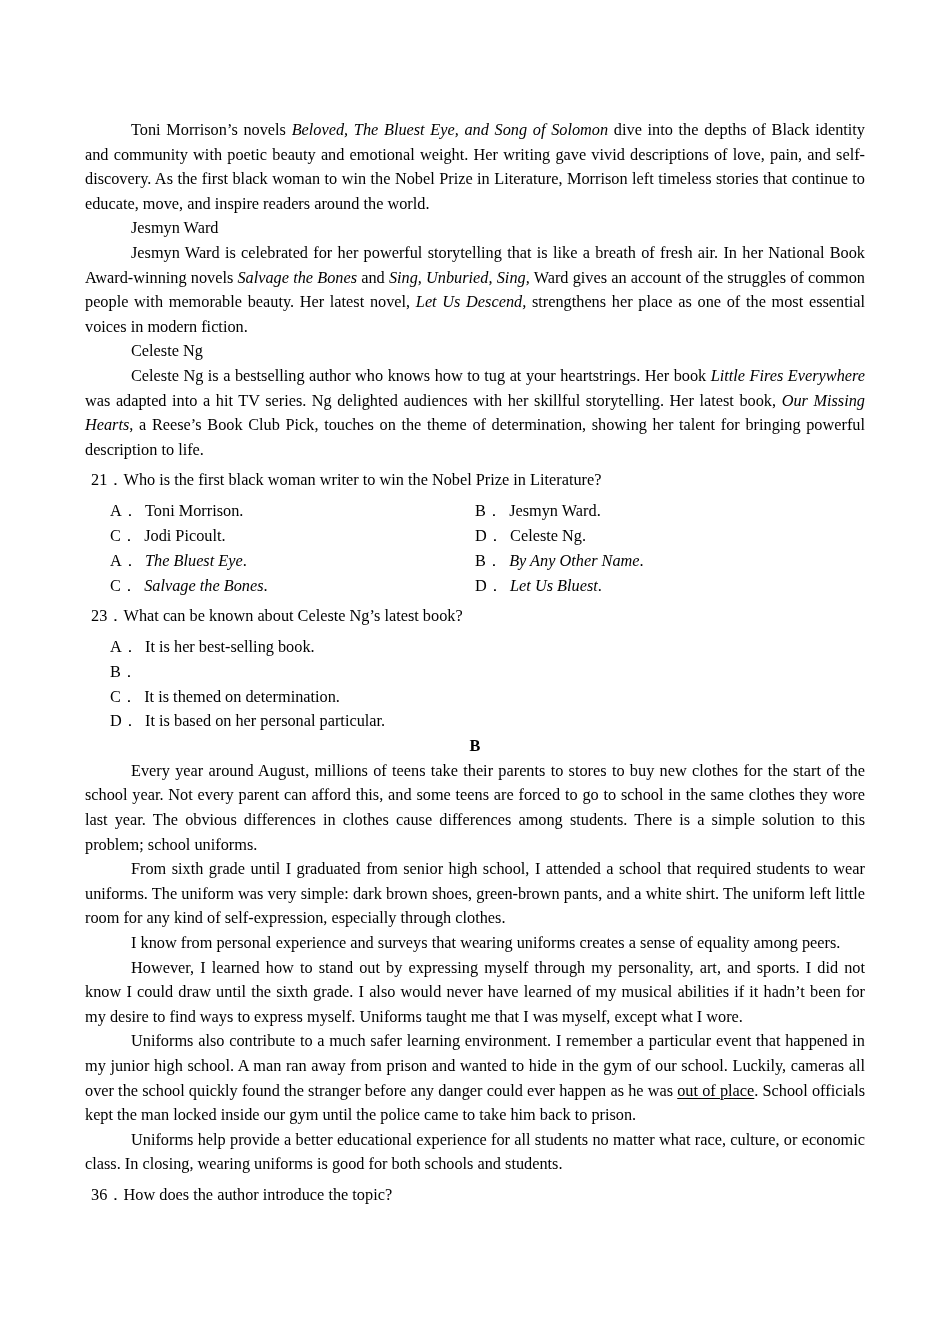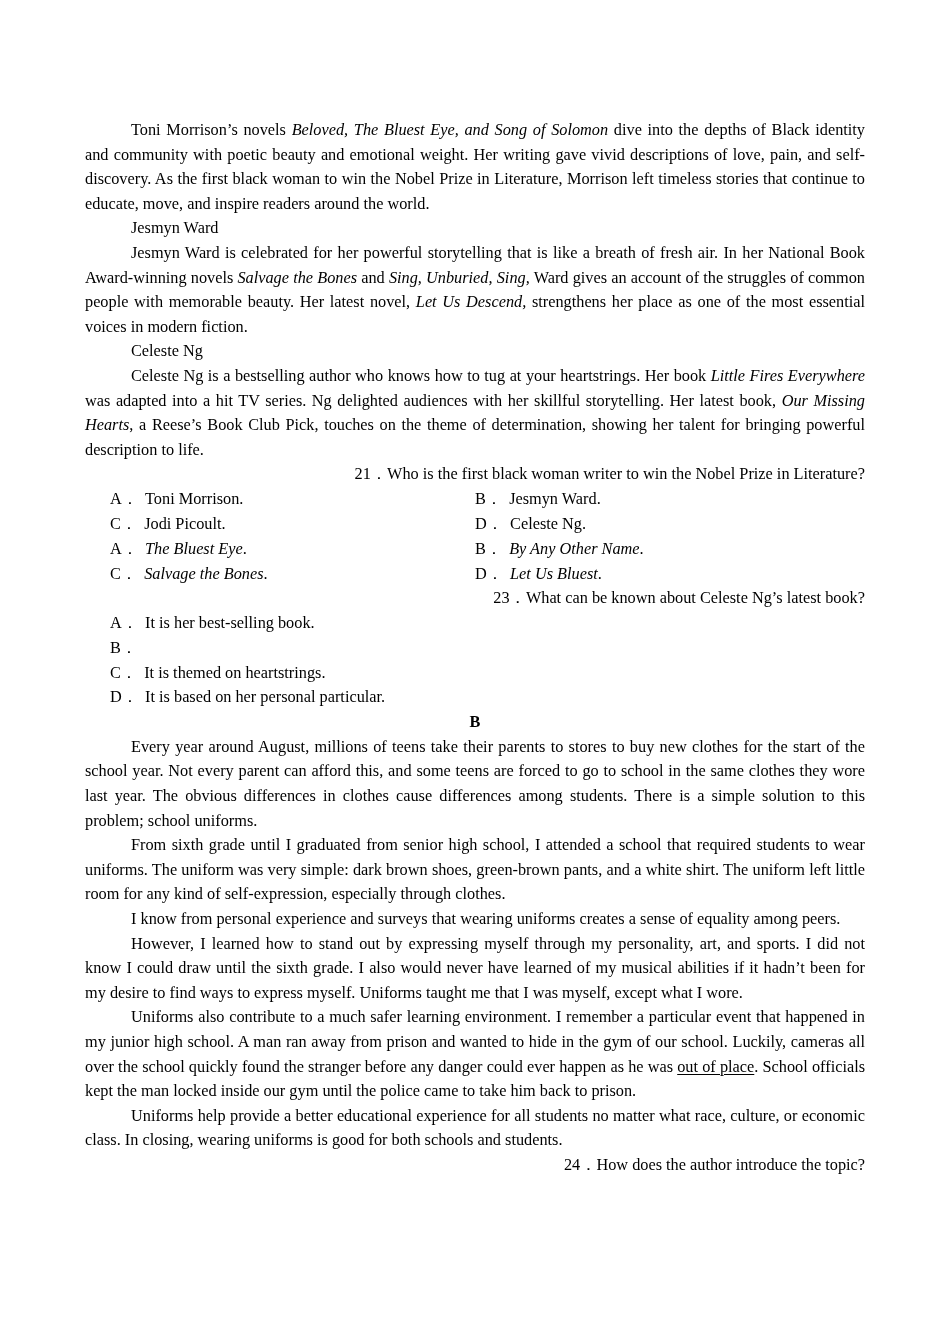--- a/index.html
+++ b/index.html
@@ -47,24 +47,24 @@
   
   h2.section-letter {
     margin: 0;
     font-size: 16.3px;
     line-height: 24.6px;
     font-weight: bold;
     text-align: center;
   }
   
   .question {
-    margin: 0;
+    margin: 6px;
     font-size: 16.3px;
     line-height: 24.8px;
-    text-align: right;
+    text-align: left;
     white-space: nowrap;
   }
   .q-num {
     display: inline-block;
   }
   .q-text {
     display: inline;
   }
   
   .options {
@@ -182,38 +182,38 @@
         </div>
       </div>
       <div class="opt-row">
         <div class="opt full">
           <span class="opt-letter">B．</span>
         </div>
       </div>
       <div class="opt-row">
         <div class="opt full">
           <span class="opt-letter">C．</span>
-            <span class="opt-text">It is themed on heartstrings.</span>
+            <span class="opt-text">It is themed on determination.</span>
         </div>
       </div>
       <div class="opt-row">
         <div class="opt full">
           <span class="opt-letter">D．</span>
             <span class="opt-text">It is based on her personal particular.</span>
         </div>
       </div>
     </div>
 
     <h2 class="section-letter">B</h2>
 
     <p class="body-para"><span>Every year around August, millions of teens take their parents to stores to buy new clothes for the start of the school year. Not every parent can afford this, and some teens are forced to go to school in the same clothes they wore last year. The obvious differences in clothes cause differences among students. There is a simple solution to this problem; school uniforms.</span></p>
     <p class="body-para"><span>From sixth grade until I graduated from senior high school, I attended a school that required students to wear uniforms. The uniform was very simple: dark brown shoes, green-brown pants, and a white shirt. The uniform left little room for any kind of self-expression, especially through clothes.</span></p>
     <p class="body-para"><span>I know from personal experience and surveys that wearing uniforms creates a sense of equality among peers.</span></p>
     <p class="body-para"><span>However, I learned how to stand out by expressing myself through my personality, art, and sports. I did not know I could draw until the sixth grade. I also would never have learned of my musical abilities if it hadn’t been for my desire to find ways to express myself. Uniforms taught me that I was myself, except what I wore.</span></p>
     <p class="body-para"><span>Uniforms also contribute to a much safer learning environment. I remember a particular event that happened in my junior high school. A man ran away from prison and wanted to hide in the gym of our school. Luckily, cameras all over the school quickly found the stranger before any danger could ever happen as he was </span><span class="uline">out of place</span><span>. School officials kept the man locked inside our gym until the police came to take him back to prison.</span></p>
     <p class="body-para"><span>Uniforms help provide a better educational experience for all students no matter what race, culture, or economic class. In closing, wearing uniforms is good for both schools and students.</span></p>
 
     <div class="question">
-      <span class="q-num">24．</span><span class="q-text">How does the author introduce the topic?</span>
+      <span class="q-num">36．</span><span class="q-text">How does the author introduce the topic?</span>
     </div>
 
   </div>
 </div>
 
 </body></html>

